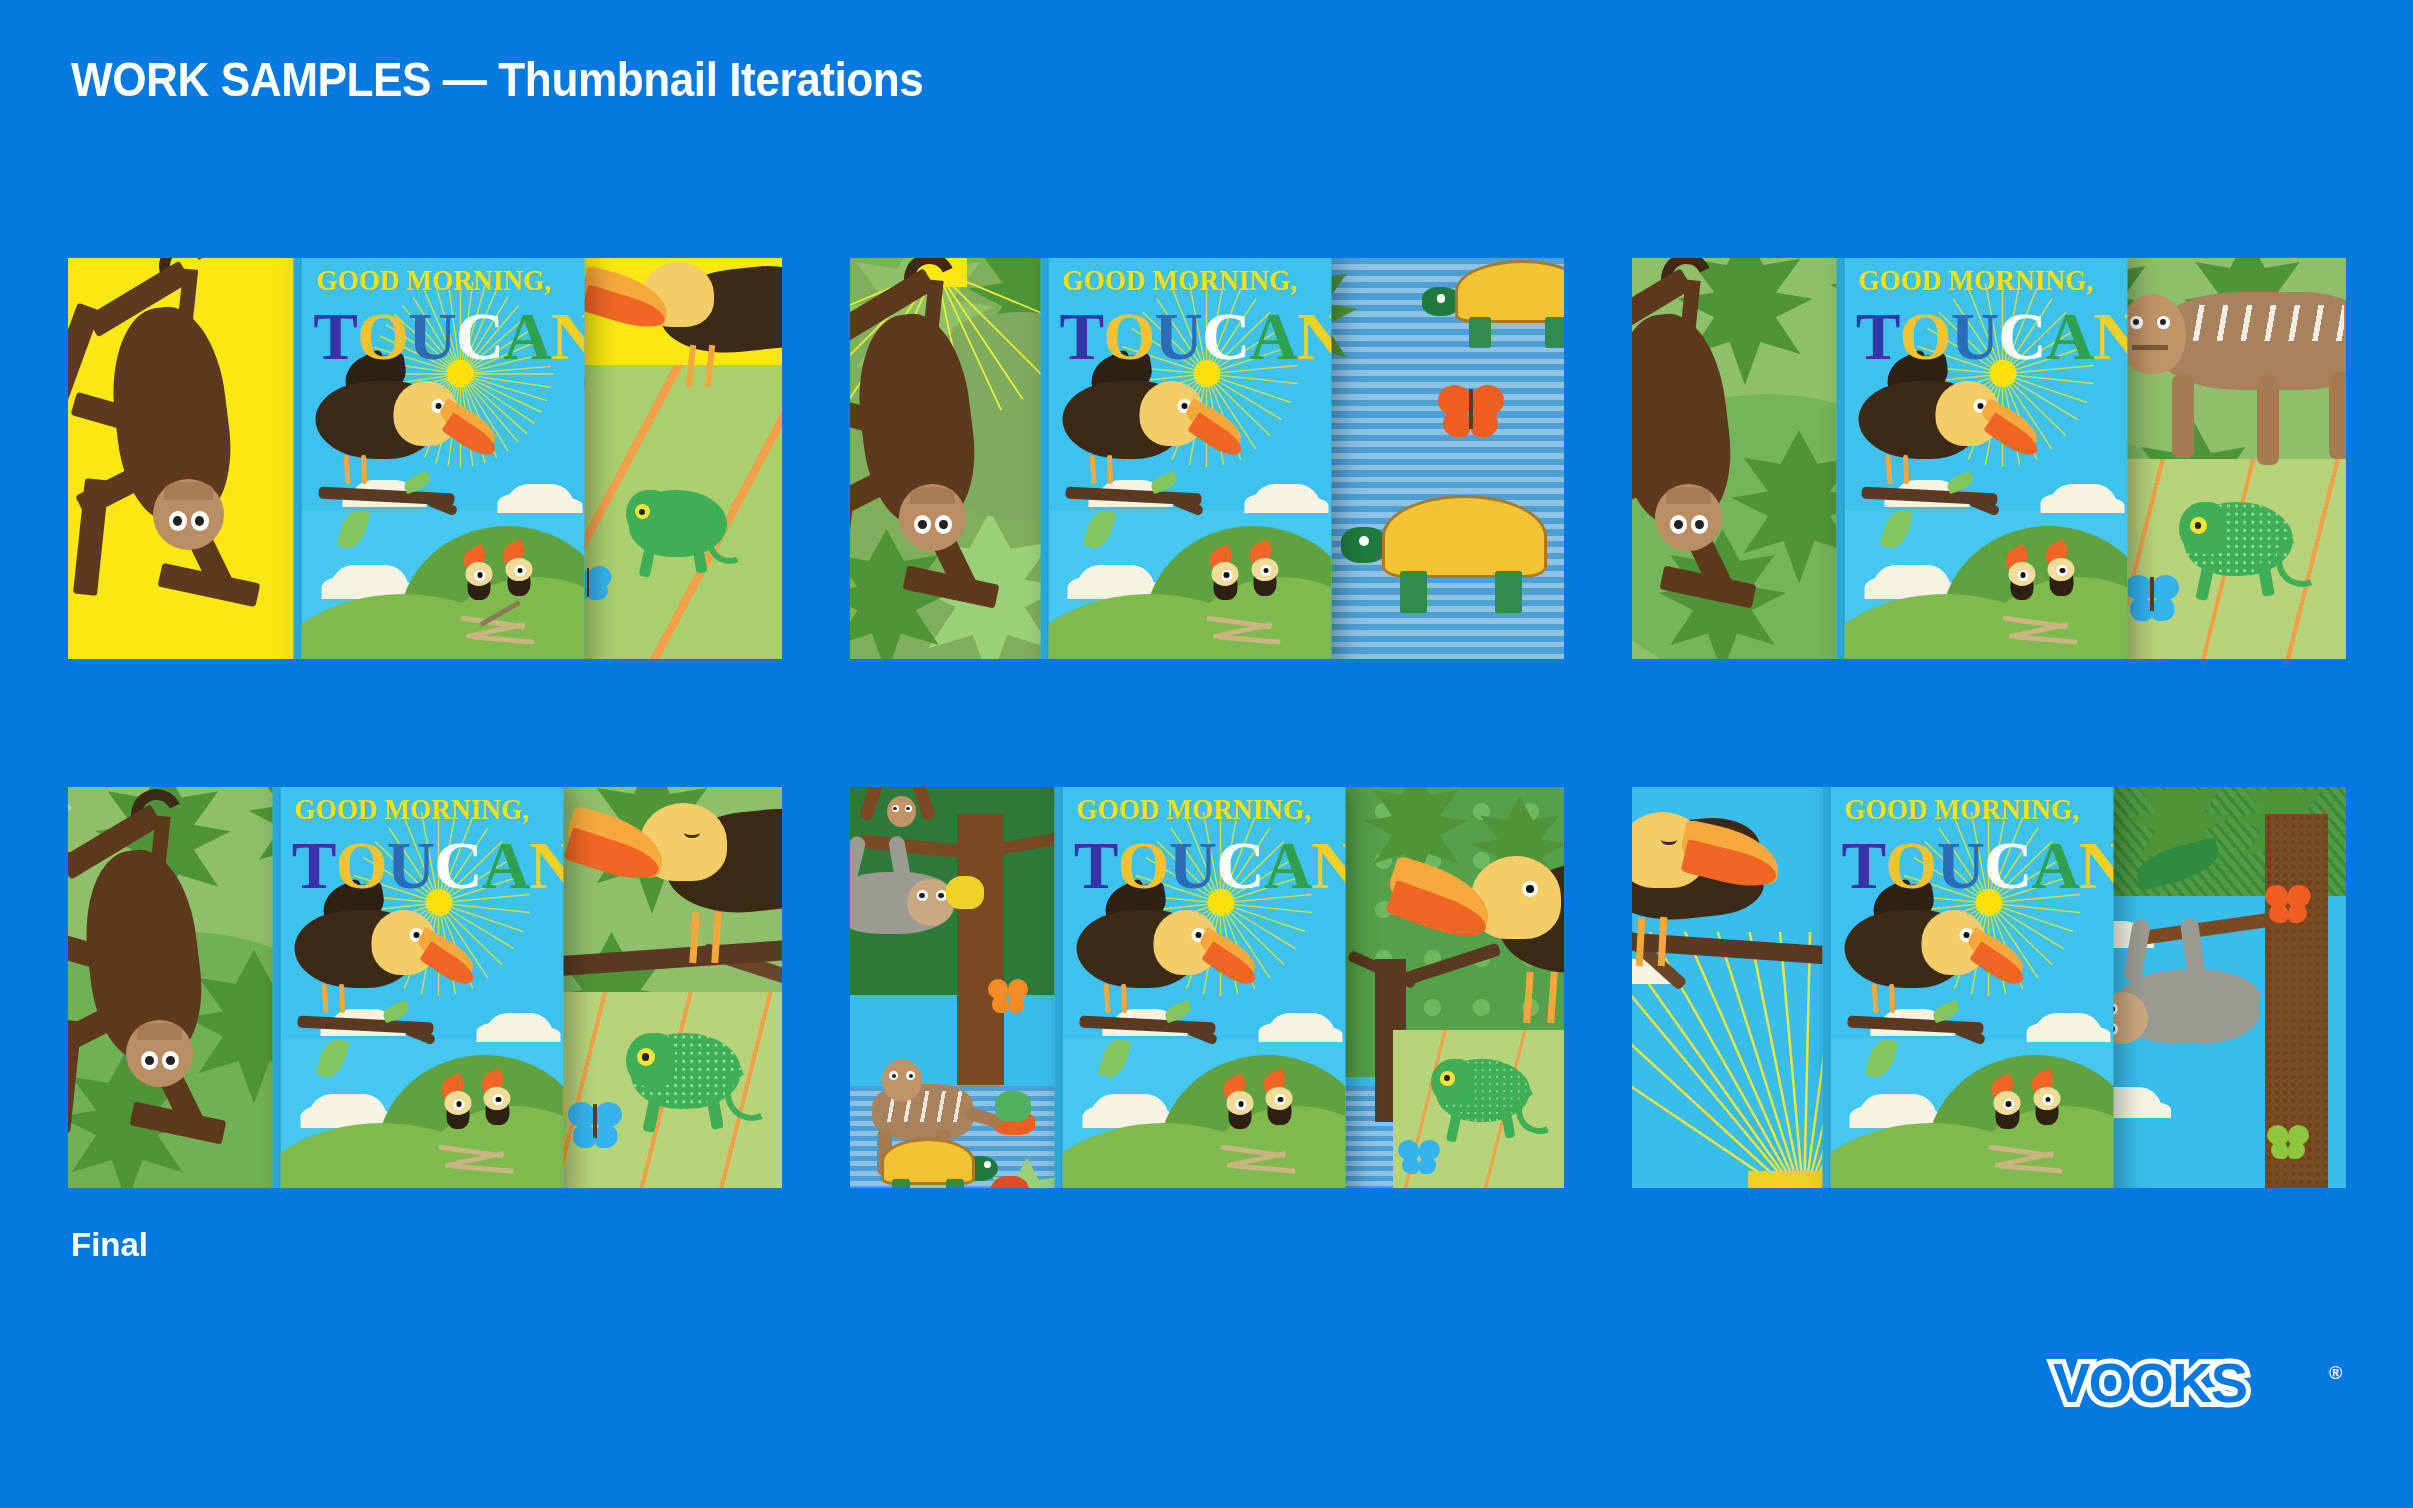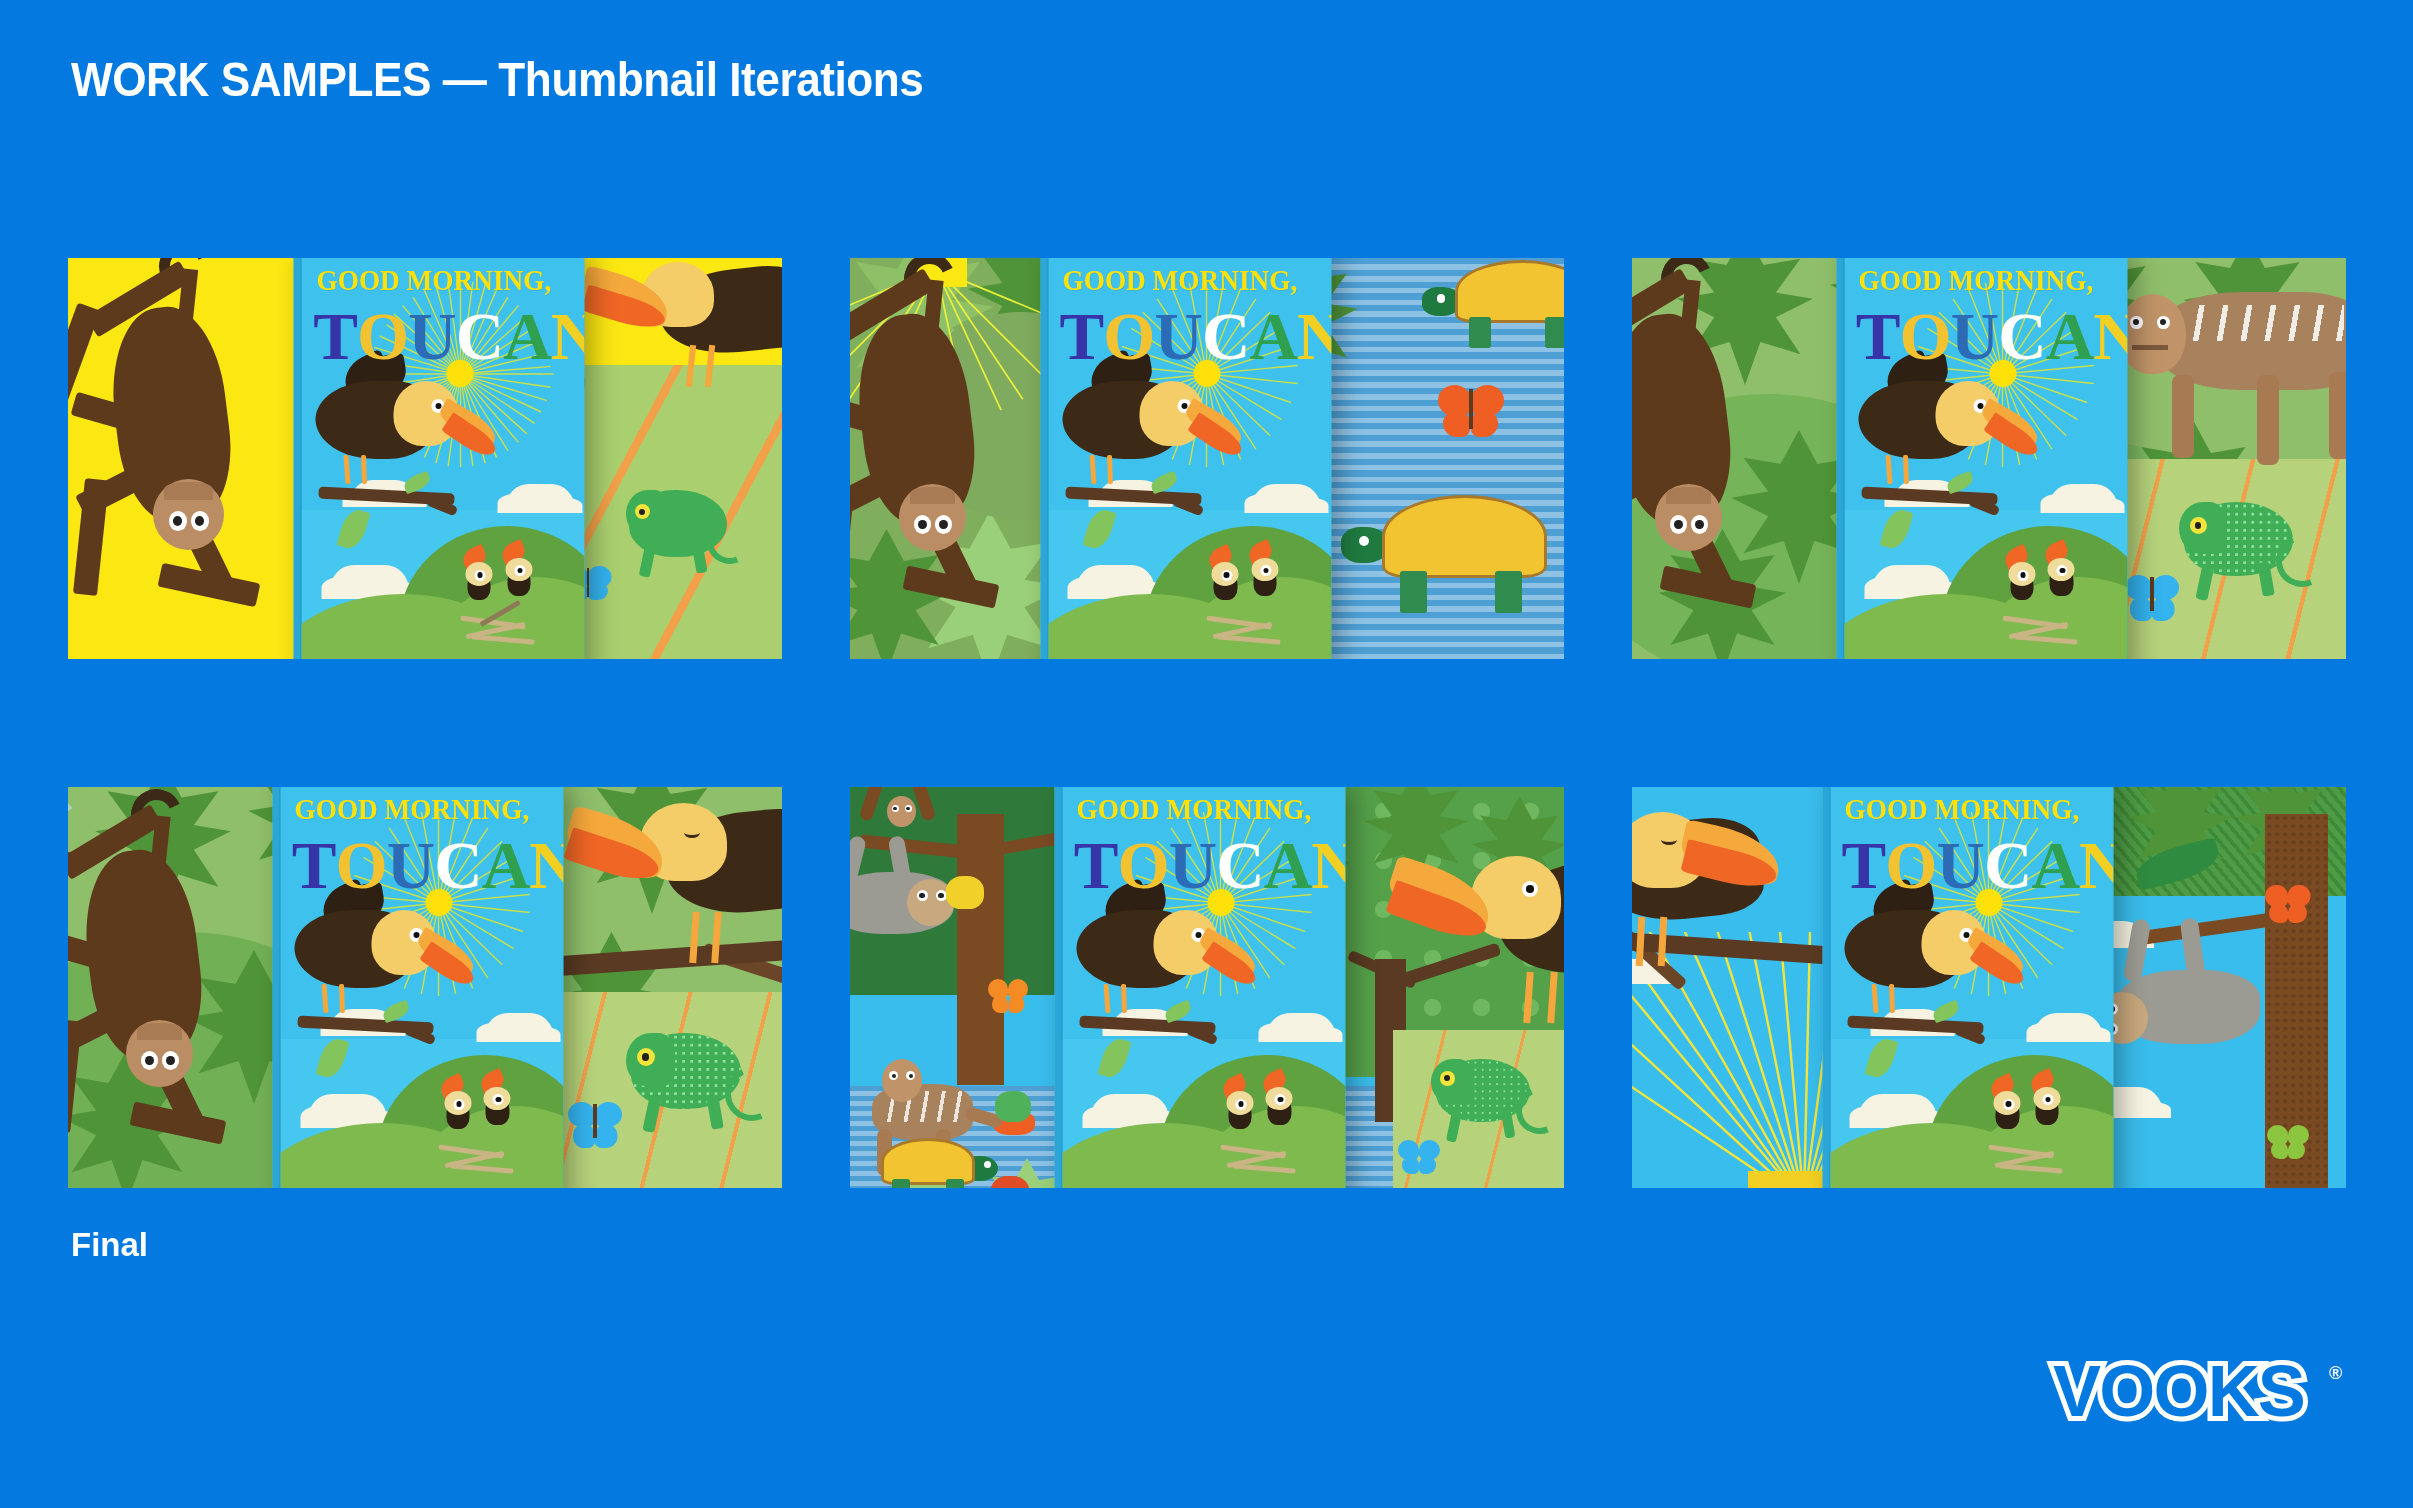--- a/index.html
+++ b/index.html
@@ -262,21 +262,21 @@
   }
 
   
   #vooks-logo {
     position:absolute;
     right:78px; bottom:58px;
     width:282px; height:90px;
   }
   #vooks-logo .lt {
     font-family:"Liberation Sans", sans-serif;
-    font-size:72px;
+    font-size:56px;
     font-weight:bold;
     color:#0479e0;
     -webkit-text-stroke:10px #ffffff;
     paint-order:stroke fill;
     letter-spacing:-1.8px;
     position:absolute; left:0; top:-11px;
     white-space:nowrap;
   }
   #vooks-logo .reg {
     position:absolute; right:-7.2px; top:1.8px;

